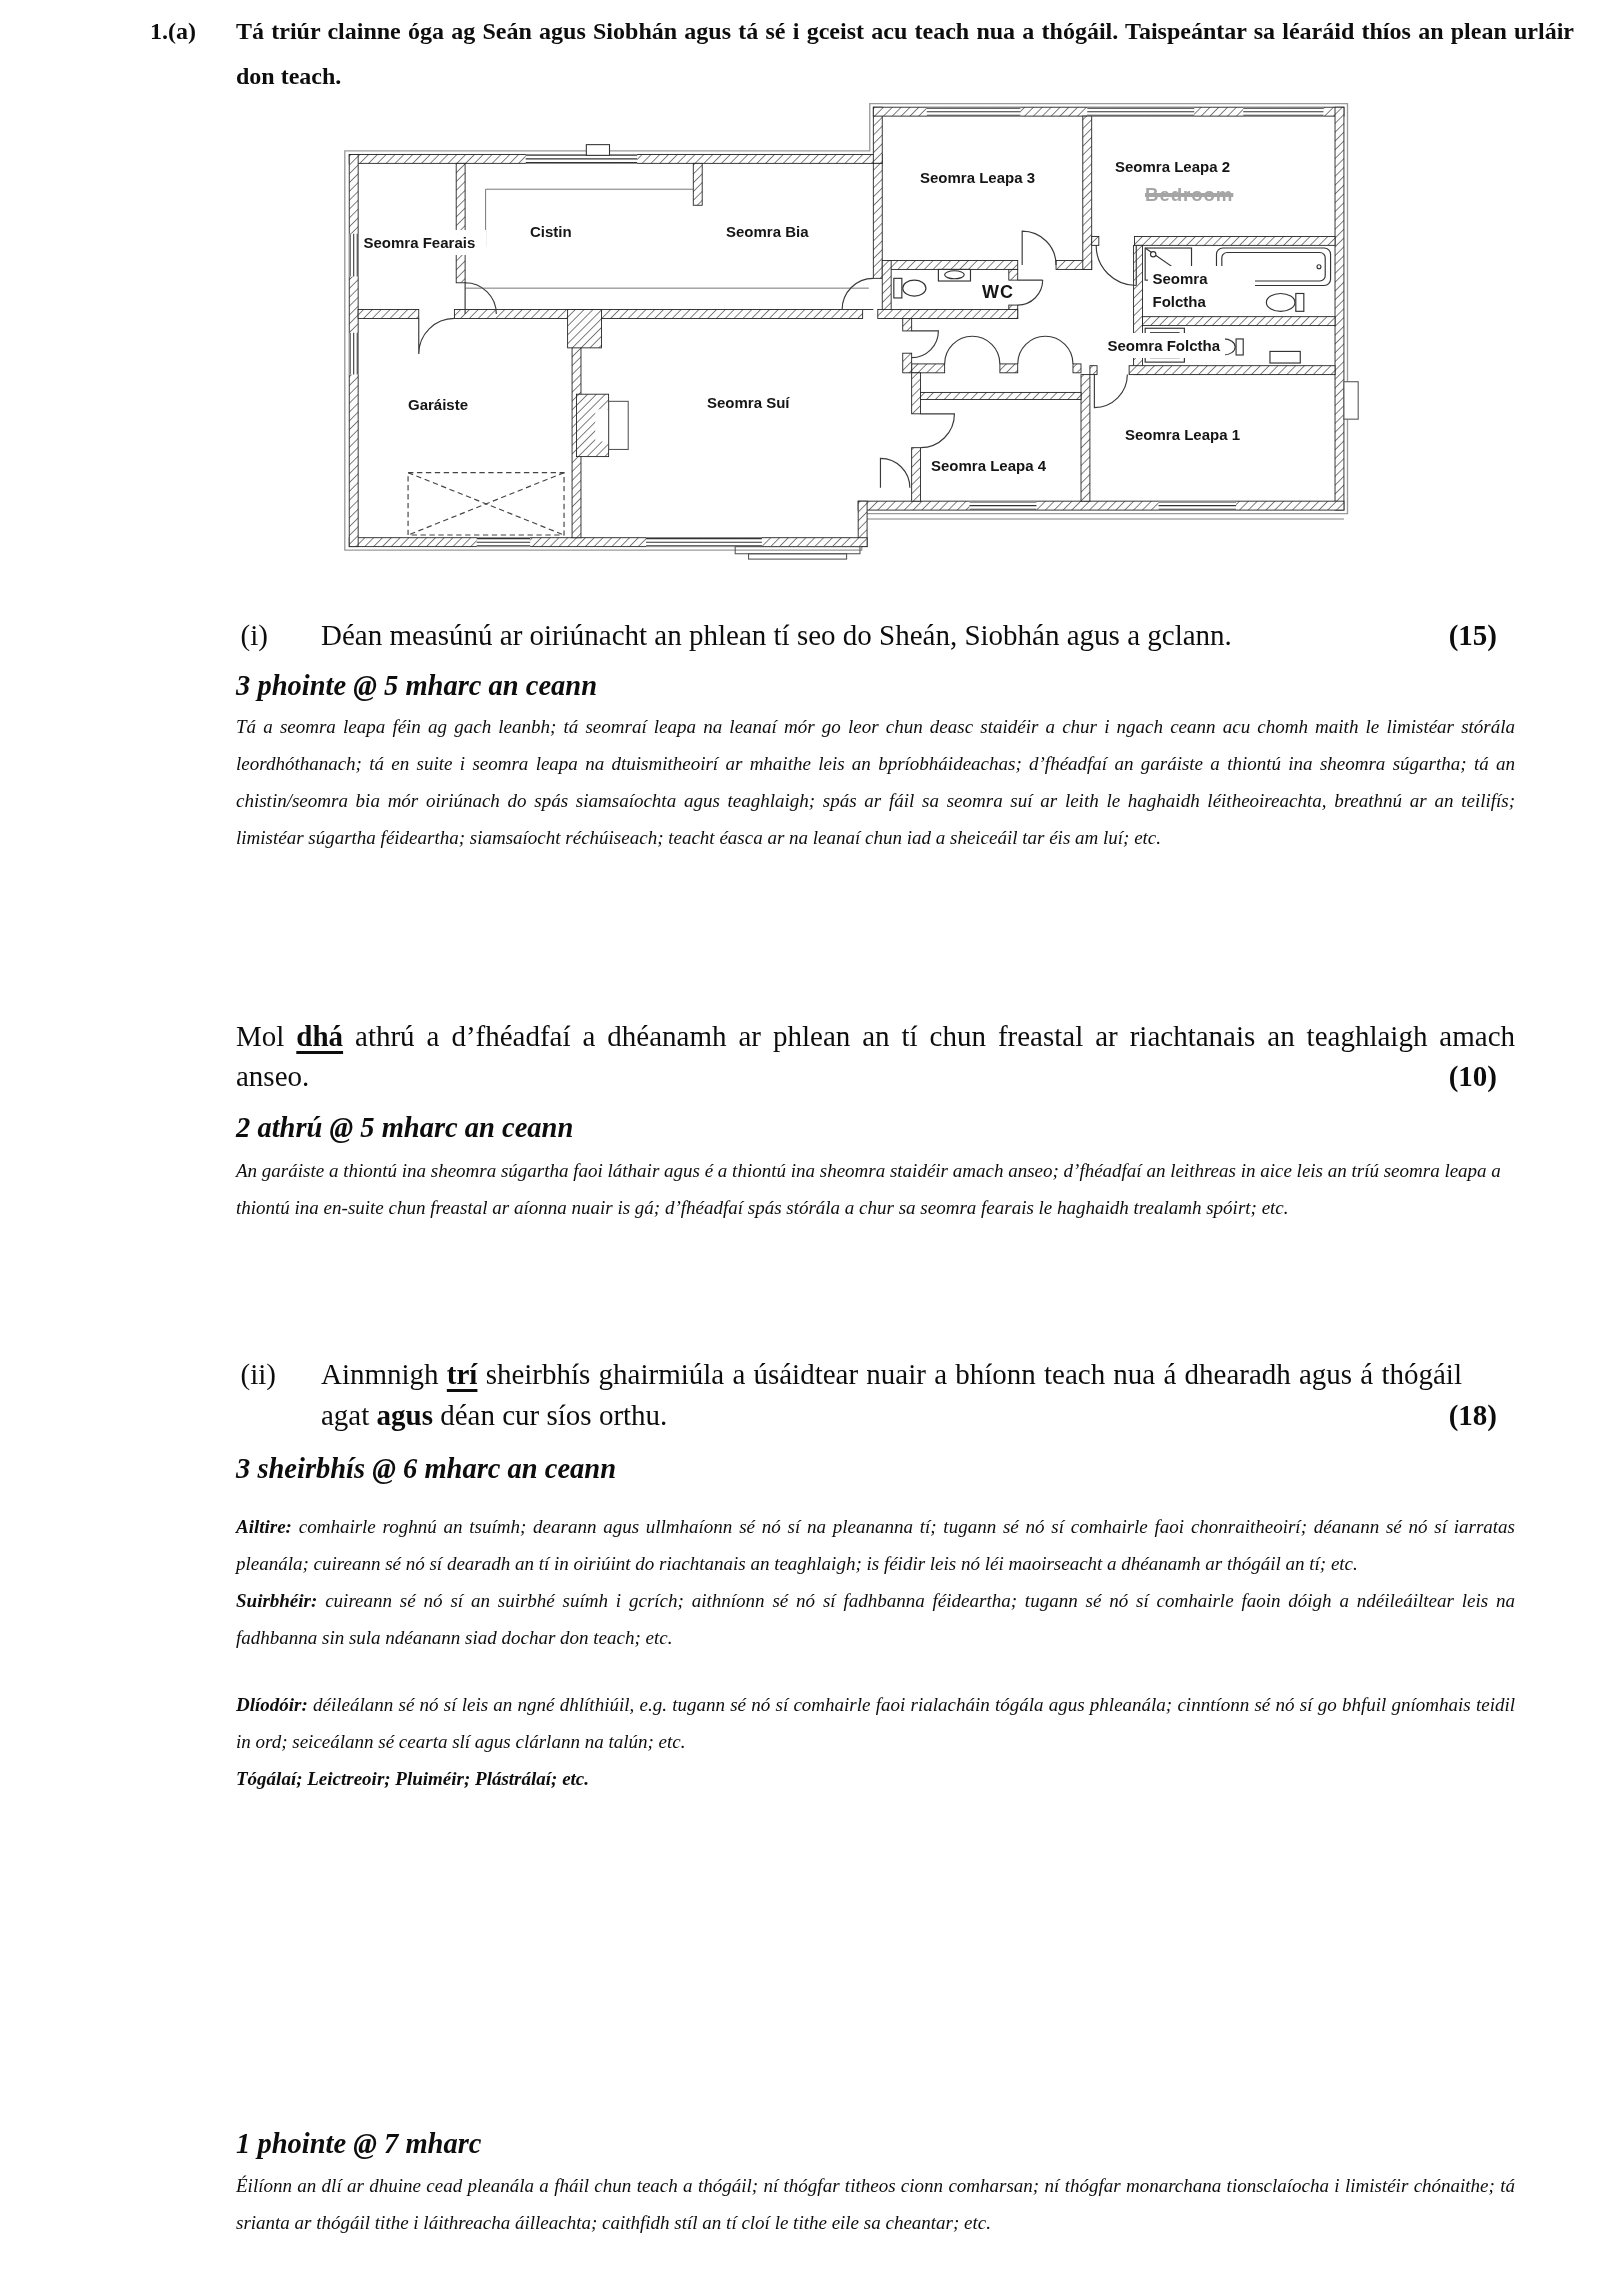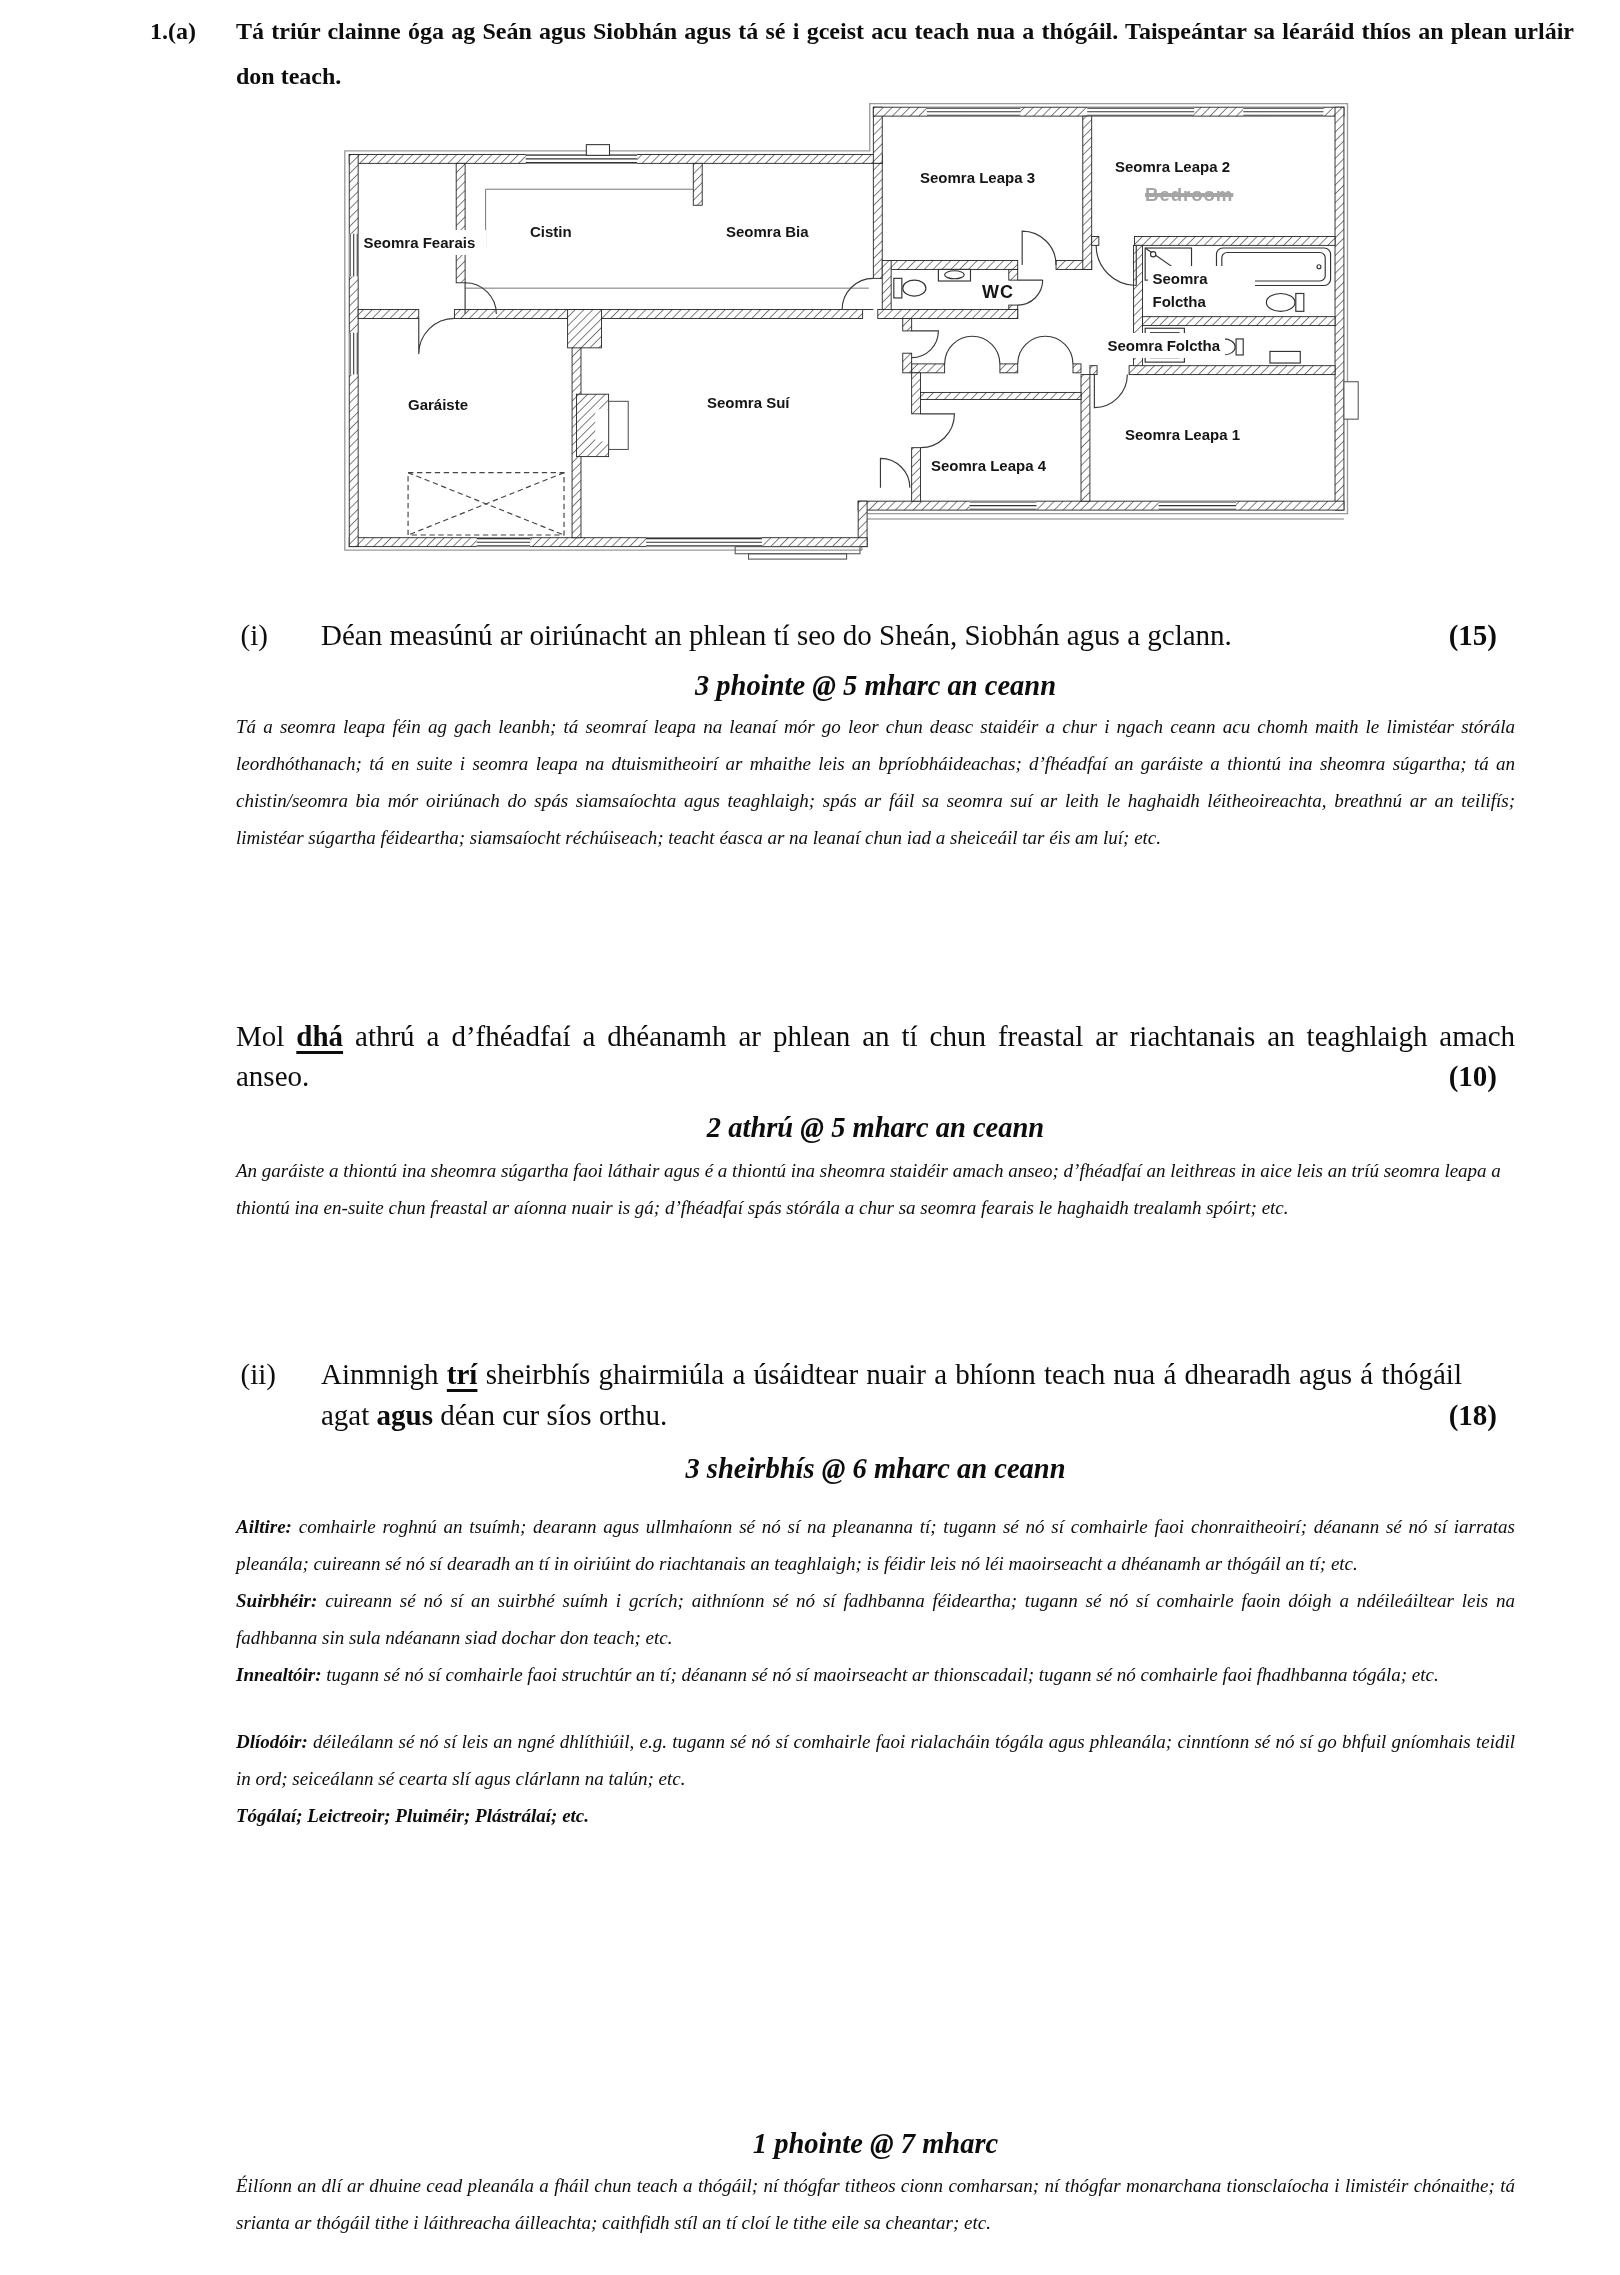--- a/index.html
+++ b/index.html
@@ -8,21 +8,21 @@
   
   .abs{position:absolute;}
   .intro{left:236px;top:9px;width:1338px;font-size:24px;font-weight:bold;
          line-height:45px;text-align:justify;}
   .qnum{position:absolute;left:-86px;top:0;}
   .qrow{left:236px;width:1279px;font-size:29px;line-height:41px;}
   .qlabel{position:absolute;left:4.5px;top:0;}
   .qtext{margin-left:85px;margin-right:107px;text-align:justify;}
   .qtext.narrow{margin-right:53px;}
   .qmarks{position:absolute;right:18px;font-weight:bold;}
-  .scheme{left:236px;width:1279px;text-align:center;font-size:28.5px;
+  .scheme{left:236px;width:1279px;text-align:left;font-size:28.5px;
           font-weight:bold;font-style:italic;}
   .ans{left:236px;width:1279px;font-size:19px;font-style:italic;line-height:37px;
        text-align:justify;}
   .ans.ragged{text-align:left;}
   .molrow{left:236px;width:1279px;font-size:29px;line-height:40px;text-align:justify;}
   .bu{font-weight:bold;text-decoration:underline;text-underline-offset:4.5px;
       text-decoration-thickness:2.7px;}
   .b{font-weight:bold;}
   .svc{margin:0;}
   .svc b{font-style:italic;}
@@ -268,21 +268,20 @@
   <div class="abs qrow" style="top:1354px;">
     <span class="qlabel">(ii)</span>
     <div class="qtext narrow"><span>Ainmnigh </span><span class="bu">trí</span><span> sheirbhís ghairmiúla a úsáidtear nuair a bhíonn teach nua á dhearadh agus á thógáil agat </span><span class="b">agus</span><span> déan cur síos orthu.</span></div>
     <span class="qmarks" style="top:41px;">(18)</span>
   </div>
   <div class="abs scheme" style="top:1453px;">3 sheirbhís @ 6 mharc an ceann</div>
 
   <div class="abs ans" style="top:1508px;">
     <p class="svc"><b>Ailtire:</b> <span>comhairle roghnú an tsuímh; dearann agus ullmhaíonn sé nó sí na pleananna tí; tugann sé nó sí comhairle faoi chonraitheoirí; déanann sé nó sí iarratas pleanála; cuireann sé nó sí dearadh an tí in oiriúint do riachtanais an teaghlaigh; is féidir leis nó léi maoirseacht a dhéanamh ar thógáil an tí; etc.</span></p>
     <p class="svc"><b>Suirbhéir:</b> <span>cuireann sé nó sí an suirbhé suímh i gcrích; aithníonn sé nó sí fadhbanna féideartha; tugann sé nó sí comhairle faoin dóigh a ndéileáiltear leis na fadhbanna sin sula ndéanann siad dochar don teach; etc.</span></p>
-    <p class="svc"><b>Innealtóir:</b> <span>tugann sé nó sí comhairle faoi struchtúr an tí; déanann sé nó sí maoirseacht ar thionscadail; tugann sé nó comhairle faoi fhadhbanna tógála; etc.</span></p>
     <p class="svc gap-top"><b>Dlíodóir:</b> <span>déileálann sé nó sí leis an ngné dhlíthiúil, e.g. tugann sé nó sí comhairle faoi rialacháin tógála agus phleanála; cinntíonn sé nó sí go bhfuil gníomhais teidil in ord; seiceálann sé cearta slí agus clárlann na talún; etc.</span></p>
     <p class="trades">Tógálaí; Leictreoir; Pluiméir; Plástrálaí; etc.</p>
   </div>
 
   <div class="abs scheme" style="top:2128px;">1 phointe @ 7 mharc</div>
   <div class="abs ans" style="top:2167px;">Éilíonn an dlí ar dhuine cead pleanála a fháil chun teach a thógáil; ní thógfar titheos cionn comharsan; ní thógfar monarchana tionsclaíocha i limistéir chónaithe; tá srianta ar thógáil tithe i láithreacha áilleachta; caithfidh stíl an tí cloí le tithe eile sa cheantar; etc.</div>
 
 </div>
 
 

